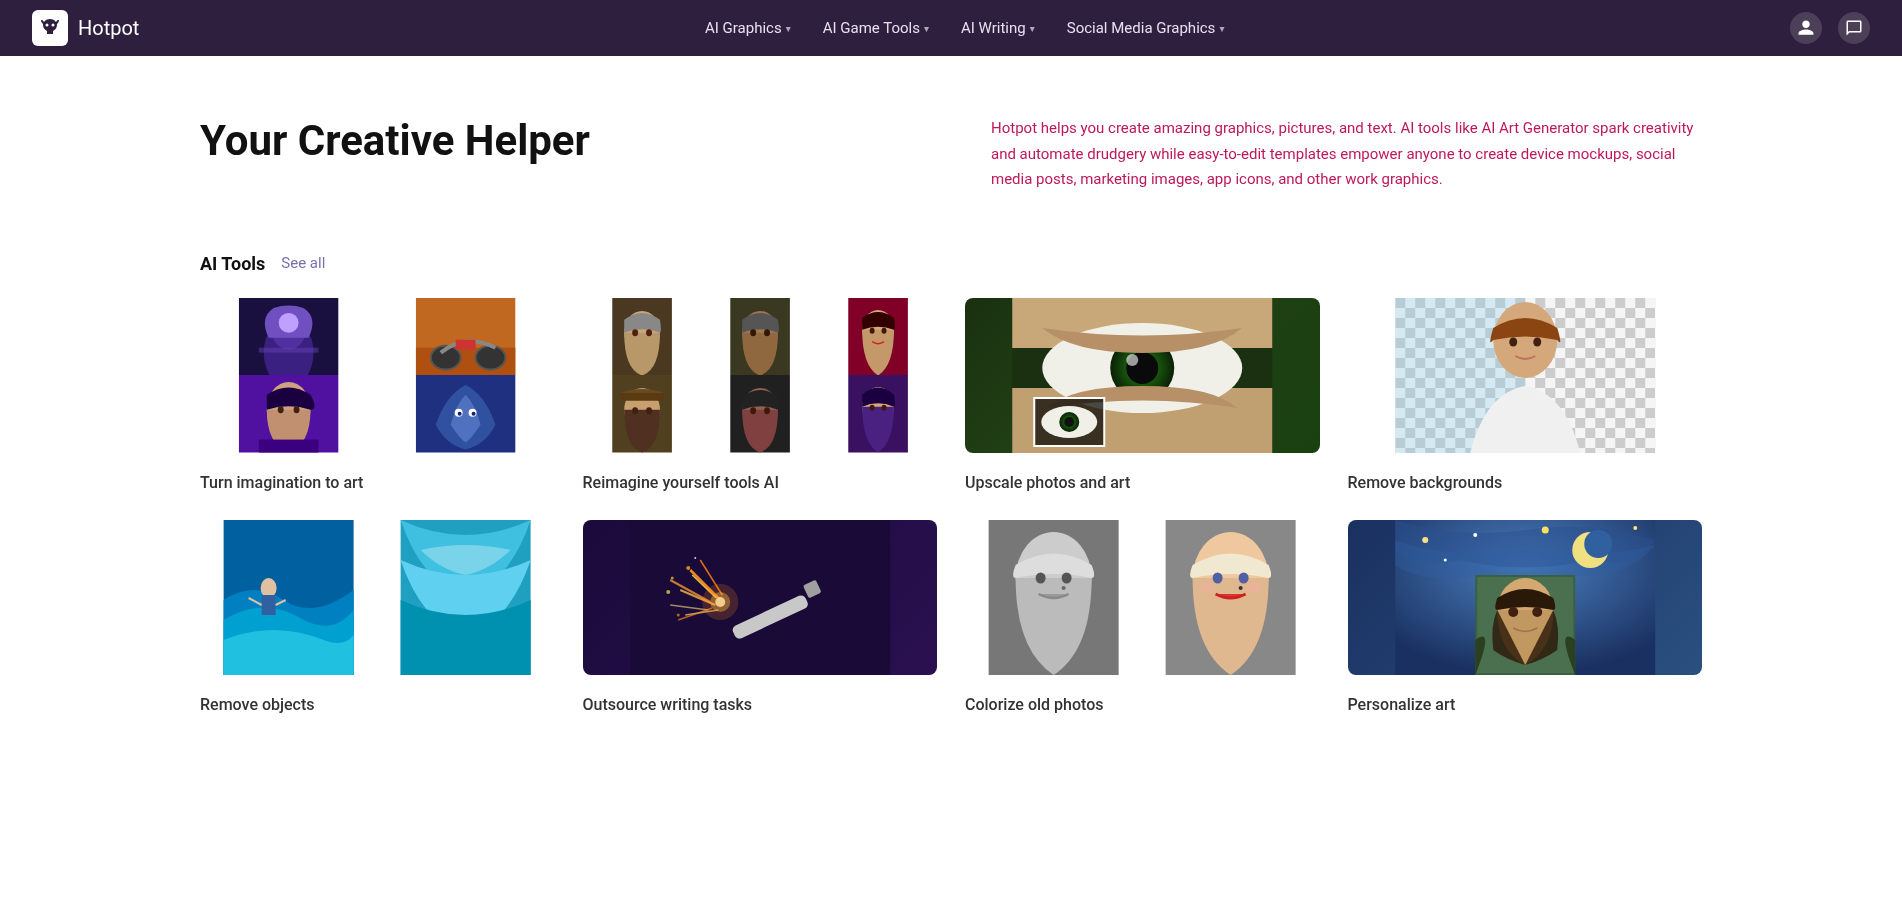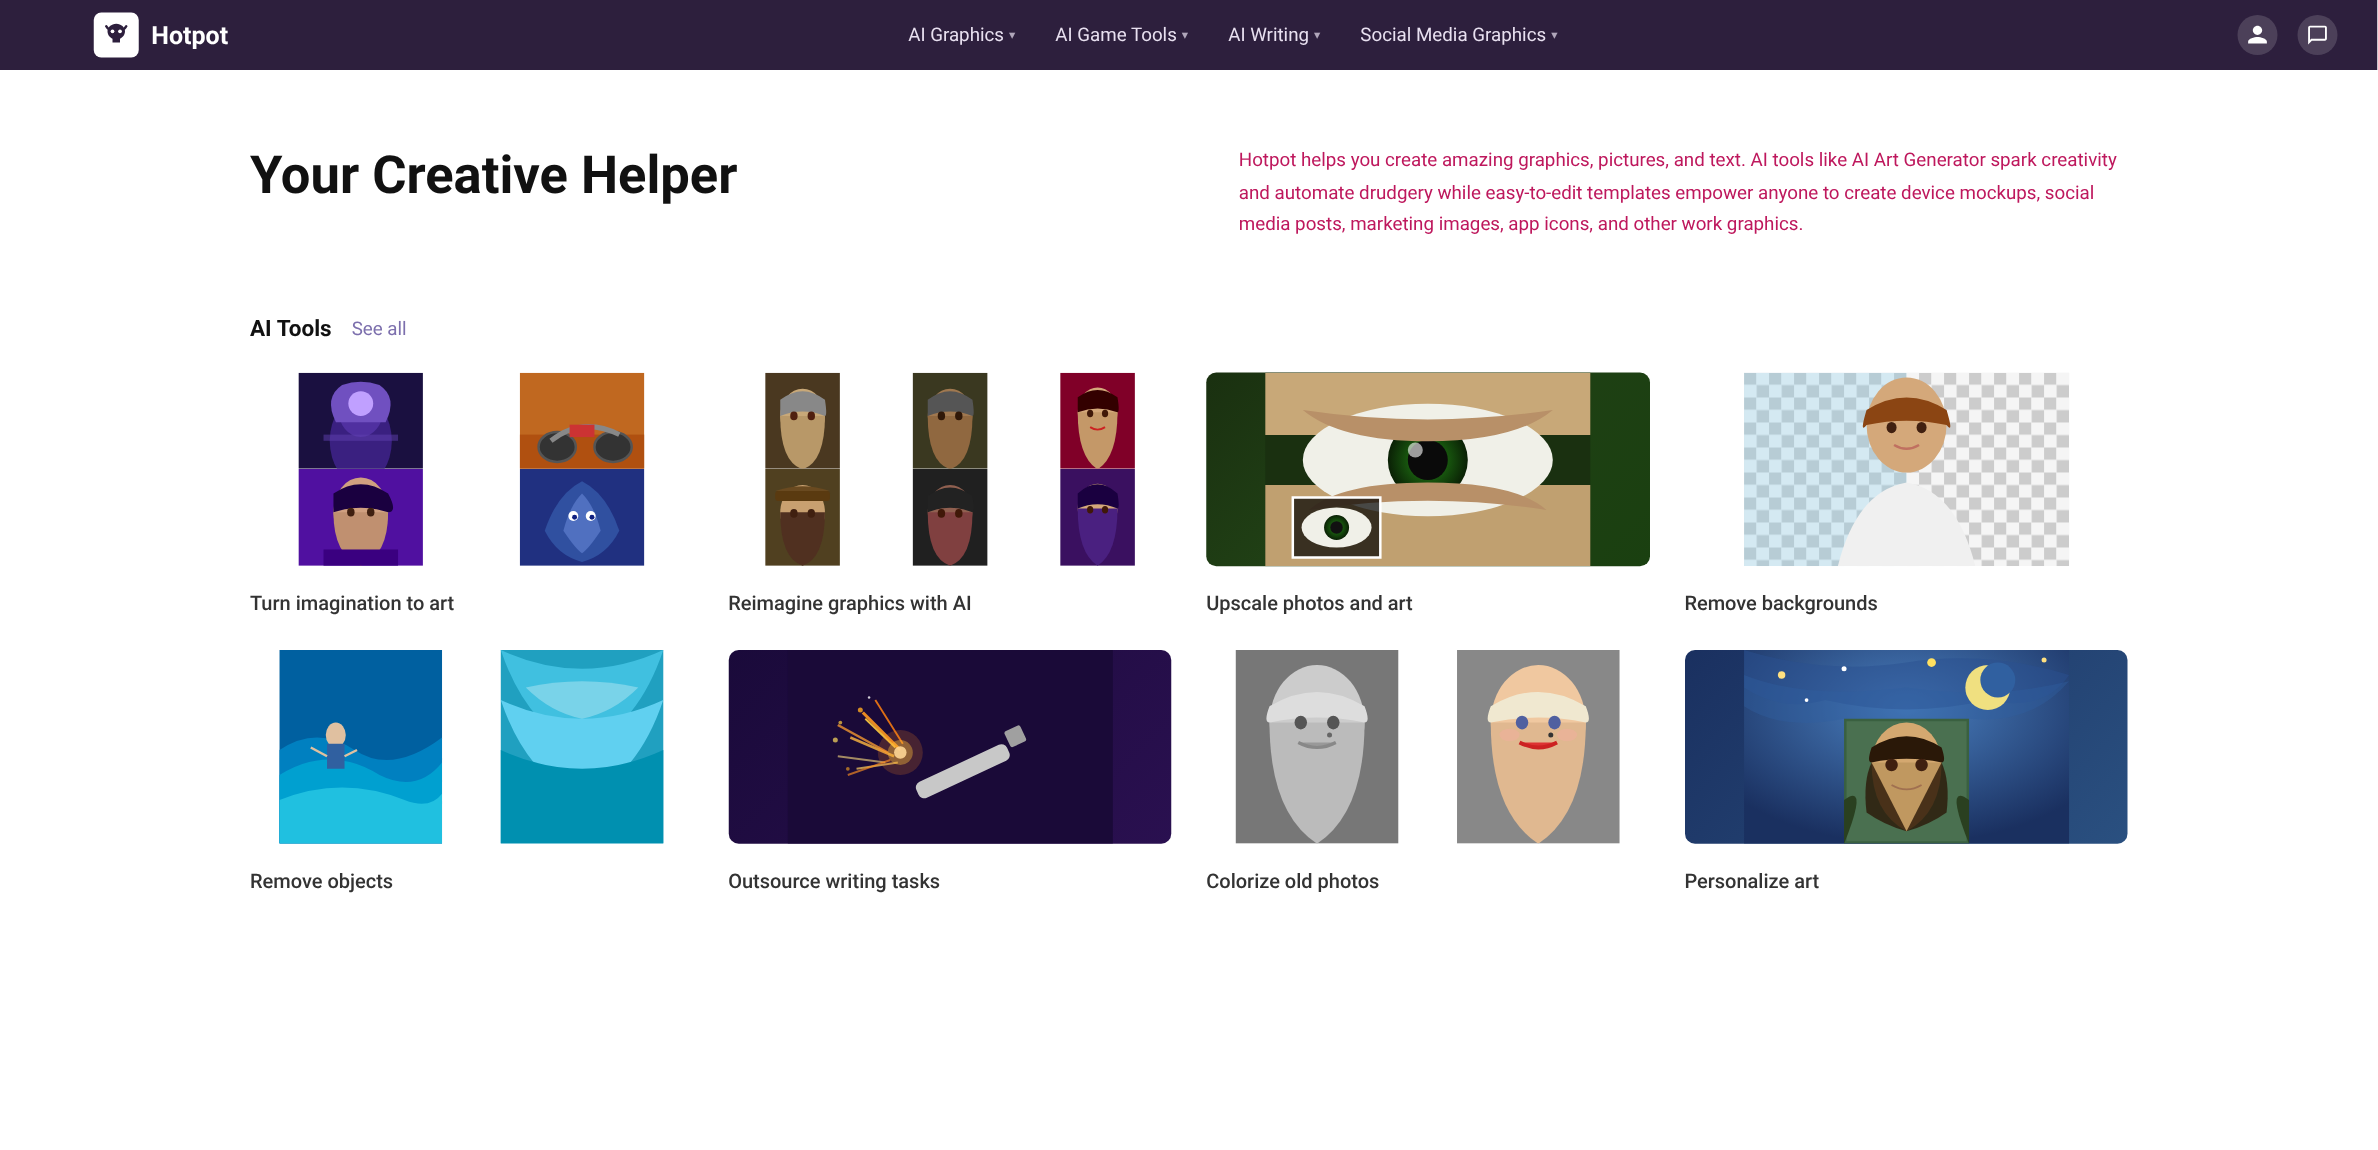--- a/index.html
+++ b/index.html
@@ -16,23 +16,22 @@
       position: sticky;
       top: 0;
       z-index: 100;
     }
     .nav-logo {
       display: flex;
       align-items: center;
       gap: 10px;
       color: #fff;
       font-size: 20px;
-      font-weight: 700;
+      font-weight: 400;
       text-decoration: none;
-      margin-left: 43px;
     }
     .nav-logo-icon {
       width: 36px;
       height: 36px;
       background: #fff;
       border-radius: 6px;
       display: flex;
       align-items: center;
       justify-content: center;
       font-size: 18px;
@@ -346,21 +345,21 @@
           <svg viewBox="0 0 60 78" class="thumb-svg">
             <rect width="60" height="78" fill="#3a1060"></rect>
             <ellipse cx="30" cy="32" rx="16" ry="20" fill="#d4a87a"></ellipse>
             <path d="M14 32 Q14 68 30 78 Q46 68 46 32" fill="#4a2080"></path>
             <path d="M14 20 Q30 5 46 20 Q48 32 46 32 Q30 25 14 32" fill="#1a0040"></path>
             <ellipse cx="24" cy="33" rx="2.5" ry="3" fill="#401808"></ellipse>
             <ellipse cx="36" cy="33" rx="2.5" ry="3" fill="#401808"></ellipse>
           </svg>
         </div>
       </div>
-      <div class="tool-label">Reimagine graphics with AI</div>
+      <div class="tool-label">Reimagine yourself tools AI</div>
     </div>
 
     <div class="tool-card">
       <div class="tool-thumbnail" style="position:relative; background: linear-gradient(135deg, #1a3010 0%, #204015 40%, #1a4010 100%);">
 
         <svg viewBox="0 0 260 155" width="100%" height="100%" style="position:absolute;top:0;left:0;">
           <defs>
             <radialGradient id="eyeGrad" cx="50%" cy="50%" r="50%">
               <stop offset="0%" stop-color="#2a8a20"></stop>
               <stop offset="40%" stop-color="#1a6010"></stop>

